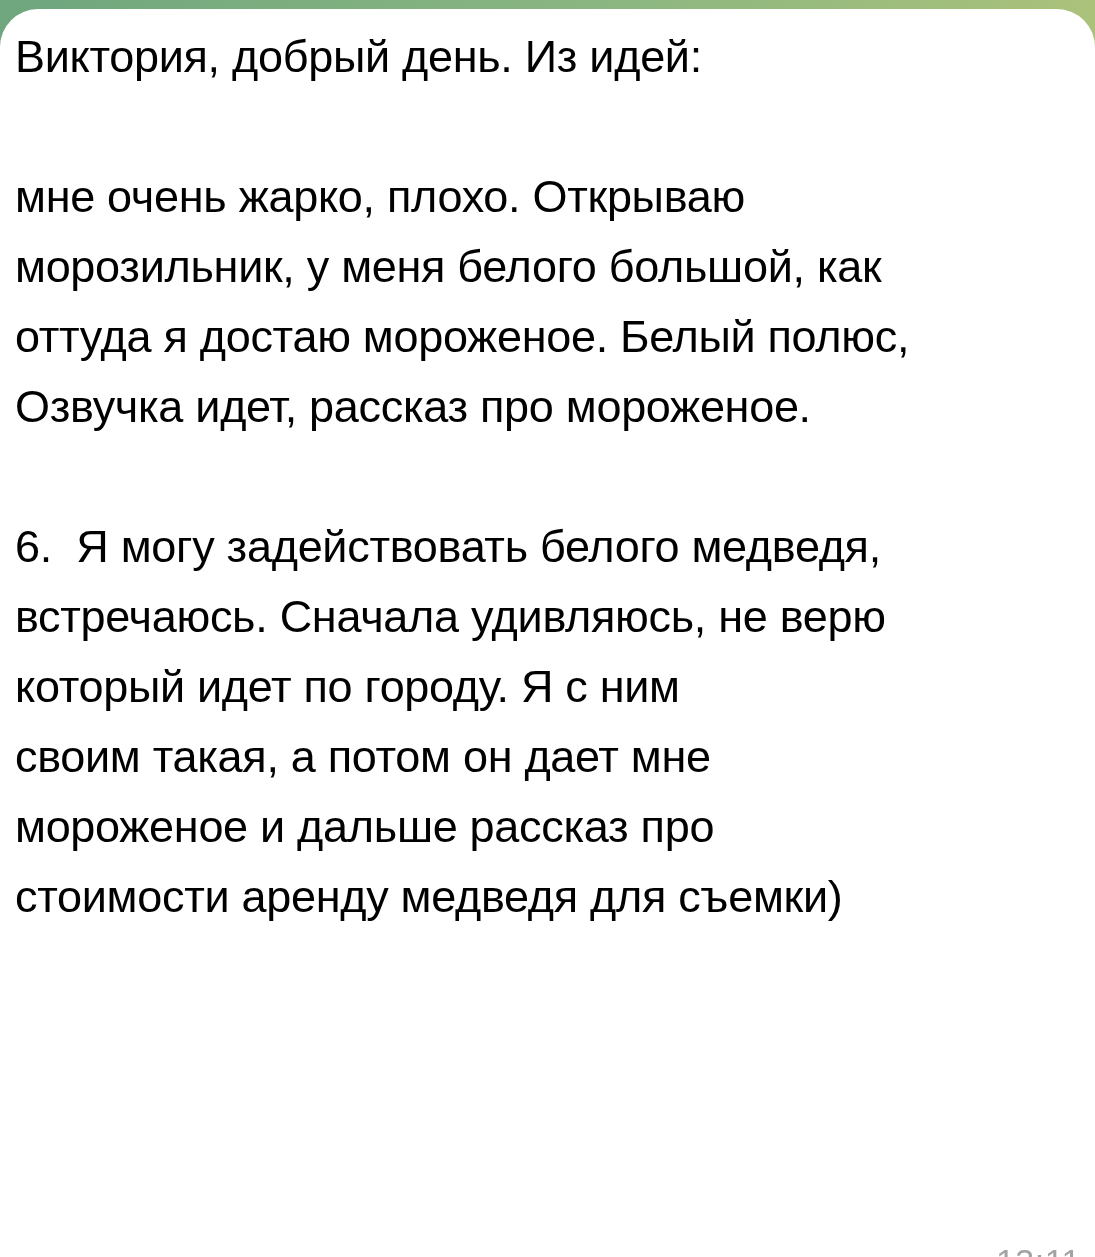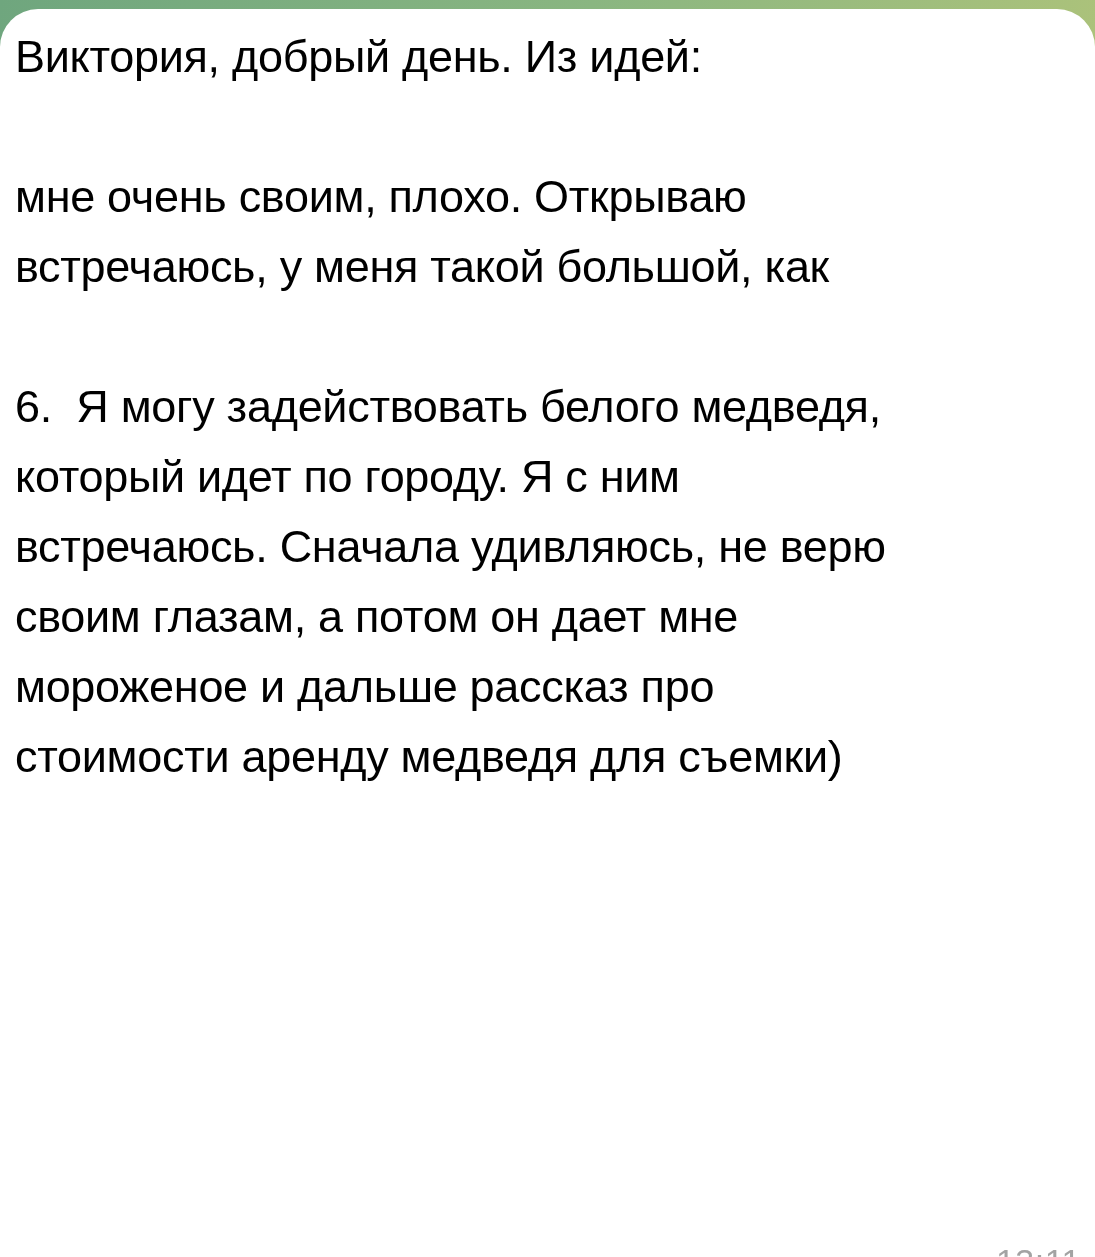--- a/index.html
+++ b/index.html
@@ -52,28 +52,30 @@
 
 <div class="wallpaper"></div>
 
 <div class="bubble">
   <div>
 
     <div class="line">Виктория, добрый день. Из идей:</div>
 
     <div class="spacer"></div>
 
-    <div class="line">мне очень своим, плохо. Открываю</div>
-    <div class="line">встречаюсь, у меня такой большой, как</div>
+    <div class="line">мне очень жарко, плохо. Открываю</div>
+    <div class="line">морозильник, у меня белого большой, как</div>
+    <div class="line">оттуда я достаю мороженое. Белый полюс,</div>
+    <div class="line">Озвучка идет, рассказ про мороженое.</div>
 
     <div class="spacer"></div>
 
     <div class="line">6.  Я могу задействовать белого медведя,</div>
+    <div class="line">встречаюсь. Сначала удивляюсь, не верю</div>
     <div class="line">который идет по городу. Я с ним</div>
-    <div class="line">встречаюсь. Сначала удивляюсь, не верю</div>
-    <div class="line">своим глазам, а потом он дает мне</div>
+    <div class="line">своим такая, а потом он дает мне</div>
     <div class="line">мороженое и дальше рассказ про</div>
     <div class="line">стоимости аренду медведя для съемки)</div>
 
   </div>
 </div>
 
 <div class="time">13:11</div>
 
 </body></html>

